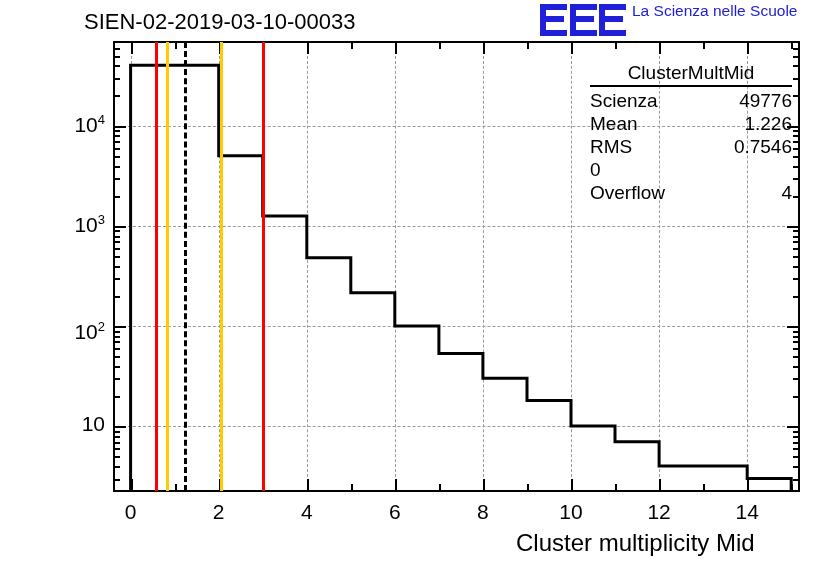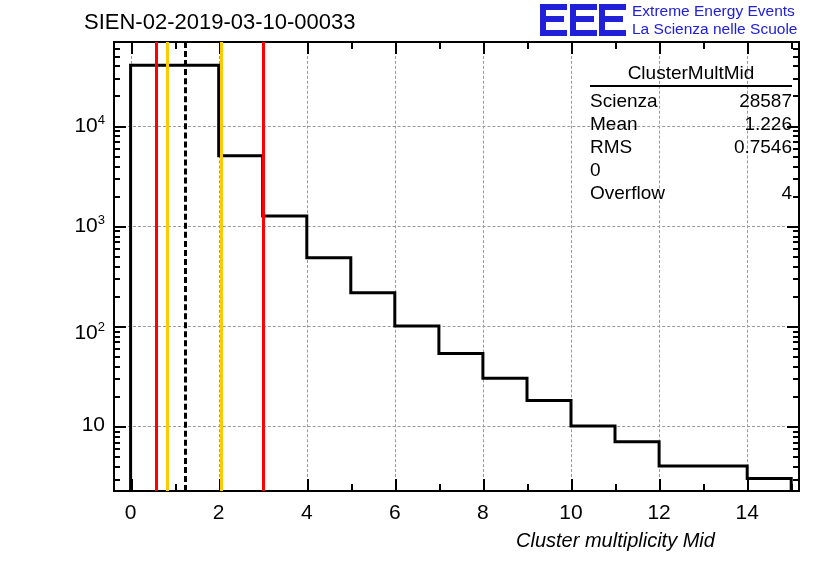--- a/index.html
+++ b/index.html
@@ -34,21 +34,21 @@
   
   .vline{position:absolute; width:3px;}
 
   
   .tick{position:absolute; background:#000;}
 
   
   .xlab{position:absolute; font-size:21px; color:#000; text-align:center; transform:translateX(-50%);}
   .ylab{position:absolute; font-size:21px; color:#000; text-align:right; white-space:nowrap;}
   .ylab sup{font-size:13px; vertical-align:super;}
-  .axis-title{position:absolute; font-size:20px; color:#000; white-space:nowrap;font-style:italic;}
+  .axis-title{position:absolute; font-size:24px; color:#000; white-space:nowrap;}
 
   
   .statsbox{
     position:absolute; left:586px; top:62px; width:210px;
     background:transparent; font-size:19px; color:#000;
   }
   .stats-title{text-align:center; border-bottom:2px solid #000; padding-bottom:1px; margin:0 4px 2px 4px;}
   .stats-row{display:flex; justify-content:space-between; padding:0 4px; line-height:23px;}
   .stats-row .k{text-align:left;}
   .stats-row .v{text-align:right;}
@@ -71,21 +71,20 @@
         <rect x="30" y="1" width="6" height="32"></rect>
         <rect x="30" y="13" width="24" height="6"></rect>
         <rect x="30" y="27" width="27" height="6"></rect>
         <rect x="59" y="1" width="27" height="6"></rect>
         <rect x="59" y="1" width="6" height="32"></rect>
         <rect x="59" y="13" width="24" height="6"></rect>
         <rect x="59" y="27" width="27" height="6"></rect>
       </g>
     </svg>
     <div class="eee-text">
-      <div>Extreme Energy Events</div>
       <div>La Scienza nelle Scuole</div>
     </div>
   </div>
 
   <div class="frame"></div>
   <div class="plotarea" id="plotarea">
       <div class="gl-h" style="top: 385.135px;"></div>
       <div class="gl-h" style="top: 284.973px;"></div>
       <div class="gl-h" style="top: 184.81px;"></div>
       <div class="gl-h" style="top: 84.6473px;"></div>
@@ -241,21 +240,21 @@
       <div class="vline" style="left: 261.731px; top: 42px; height: 449px; background: rgb(254, 0, 0);"></div>
     </div>
 
   <div class="axis-title" style="left:516px; top:529px;">Cluster multiplicity Mid</div>
 
   <div class="statsbox">
     <div class="stats-title">ClusterMultMid</div>
     <div id="statsrows">
         <div class="stats-row">
           <span class="k">Scienza</span>
-          <span class="v">28587</span>
+          <span class="v">49776</span>
         </div>
         <div class="stats-row">
           <span class="k">Mean</span>
           <span class="v">1.226</span>
         </div>
         <div class="stats-row">
           <span class="k">RMS</span>
           <span class="v">0.7546</span>
         </div>
         <div class="stats-row">

